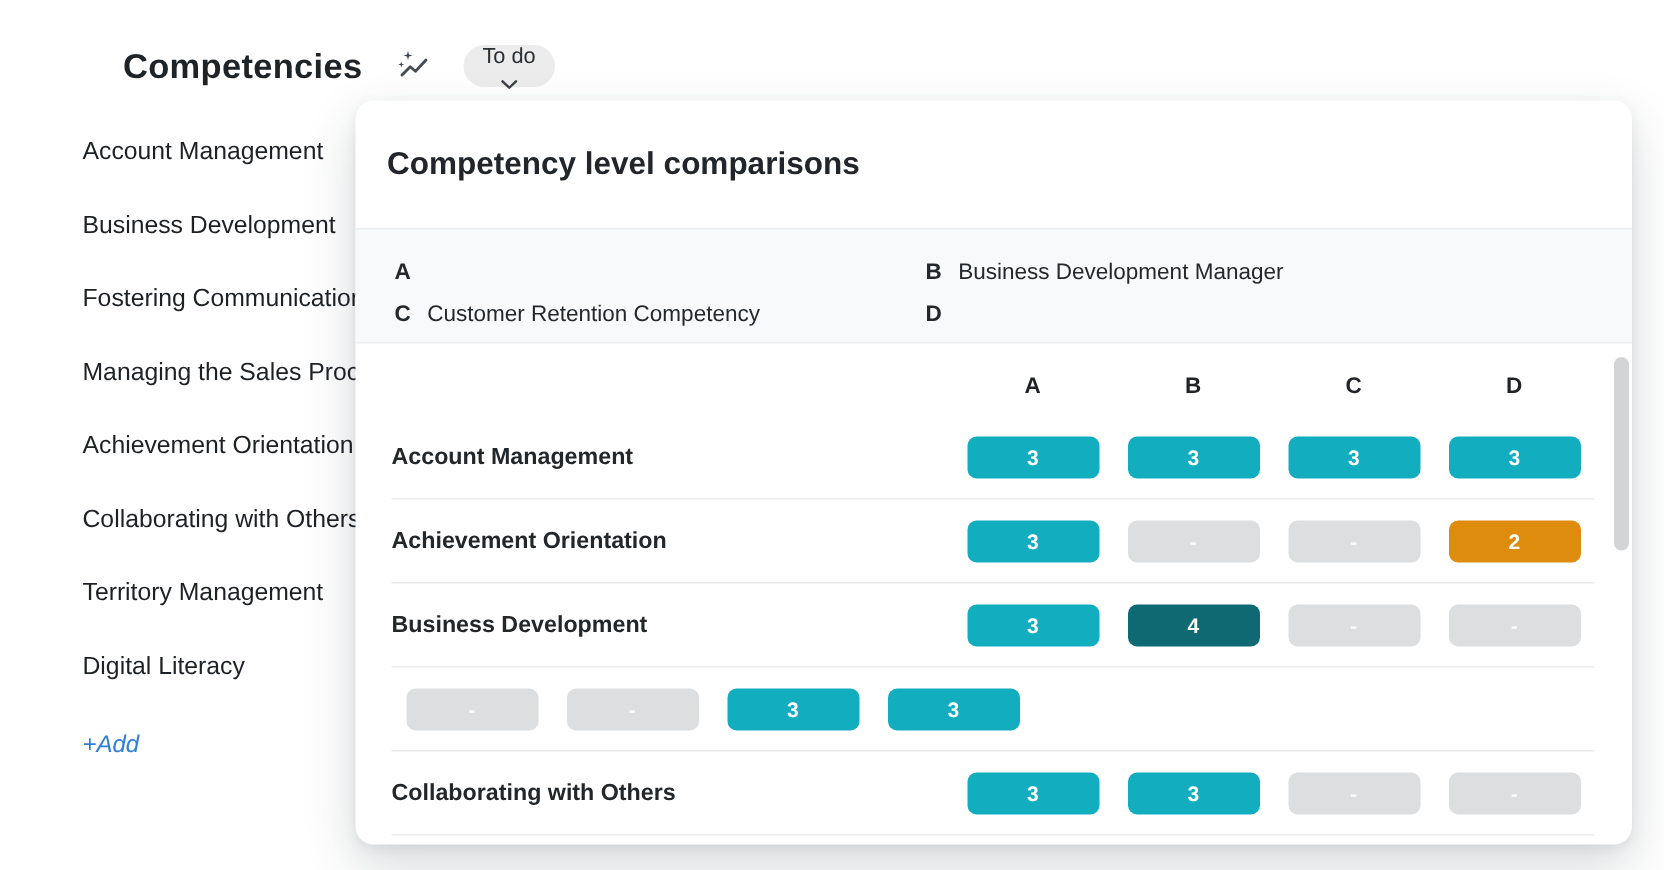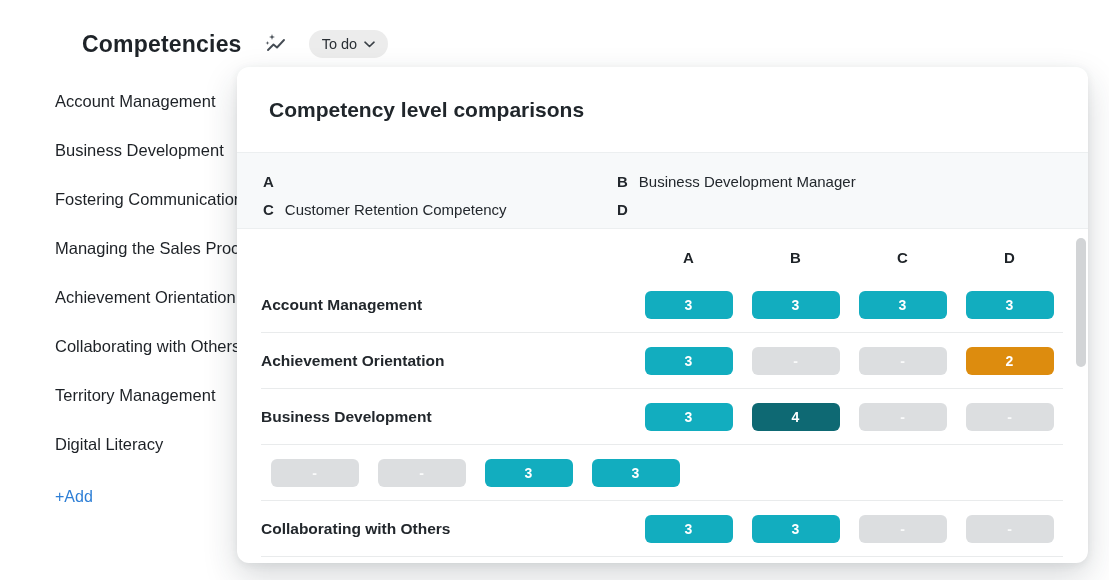--- a/index.html
+++ b/index.html
@@ -9,32 +9,32 @@
     font-family:"Liberation Sans", sans-serif;
     -webkit-font-smoothing:antialiased;
   }
   
   .title-row{position:absolute;left:55px;top:30px;display:flex;align-items:center;margin-left:27px;}
   .page-title{font-size:23px;font-weight:700;color:#1e2328;letter-spacing:.2px;margin:0;}
   .sparkle-btn{margin-left:21px;width:26px;height:26px;display:flex;align-items:center;justify-content:center;cursor:pointer;background:none;border:none;padding:0;}
   .status-pill{
     margin-left:20px;display:flex;align-items:center;gap:7px;
     background:#ececec;border:none;border-radius:15px;height:28px;padding:0 13px;
-    font-family:inherit;font-size:14.5px;color:#2a2f34;cursor:pointer;
+    font-family:inherit;font-size:14.5px;color:#2a2f34;cursor:pointer;flex-direction:column;
   }
   .comp-list{position:absolute;left:55px;top:91px;width:520px;list-style:none;margin:0;padding:0;}
   .comp-item{font-size:16.5px;line-height:20px;margin-bottom:29px;color:#1d2126;white-space:nowrap;cursor:pointer;}
-  .add-link{position:absolute;left:55px;top:488px;font-size:16px;color:#2E7FD6;text-decoration:none;cursor:pointer;}
+  .add-link{position:absolute;left:55px;top:488px;font-size:16px;color:#2E7FD6;text-decoration:none;cursor:pointer;font-style:italic;}
   
   .panel{
     position:absolute;left:237px;top:67px;width:851px;height:496px;
     background:#ffffff;border-radius:12px;box-sizing:border-box;
     box-shadow:0 14px 34px rgba(35,45,55,.18), 0 2px 8px rgba(35,45,55,.08);
   }
-  .panel-header{height:85px;display:flex;align-items:center;padding:0 32px;box-sizing:border-box;}
+  .panel-header{height:85px;display:flex;align-items:center;padding:0 21px;box-sizing:border-box;}
   .panel-title{font-size:21px;font-weight:700;color:#20262b;margin:0;}
   .legend{
     background:#F7F9FA;border-top:1px solid #ECEFF0;border-bottom:1px solid #ECEFF0;
     height:77px;box-sizing:border-box;padding:14px 26px 0;
     display:grid;grid-template-columns:354px 1fr;grid-auto-rows:28px;
     font-size:15px;color:#23282d;
   }
   .legend-entry{display:flex;align-items:center;gap:11px;white-space:nowrap;overflow:hidden;}
   .legend-key{font-weight:700;}
   .comparison-table{padding:8px 25px 0 24px;}

